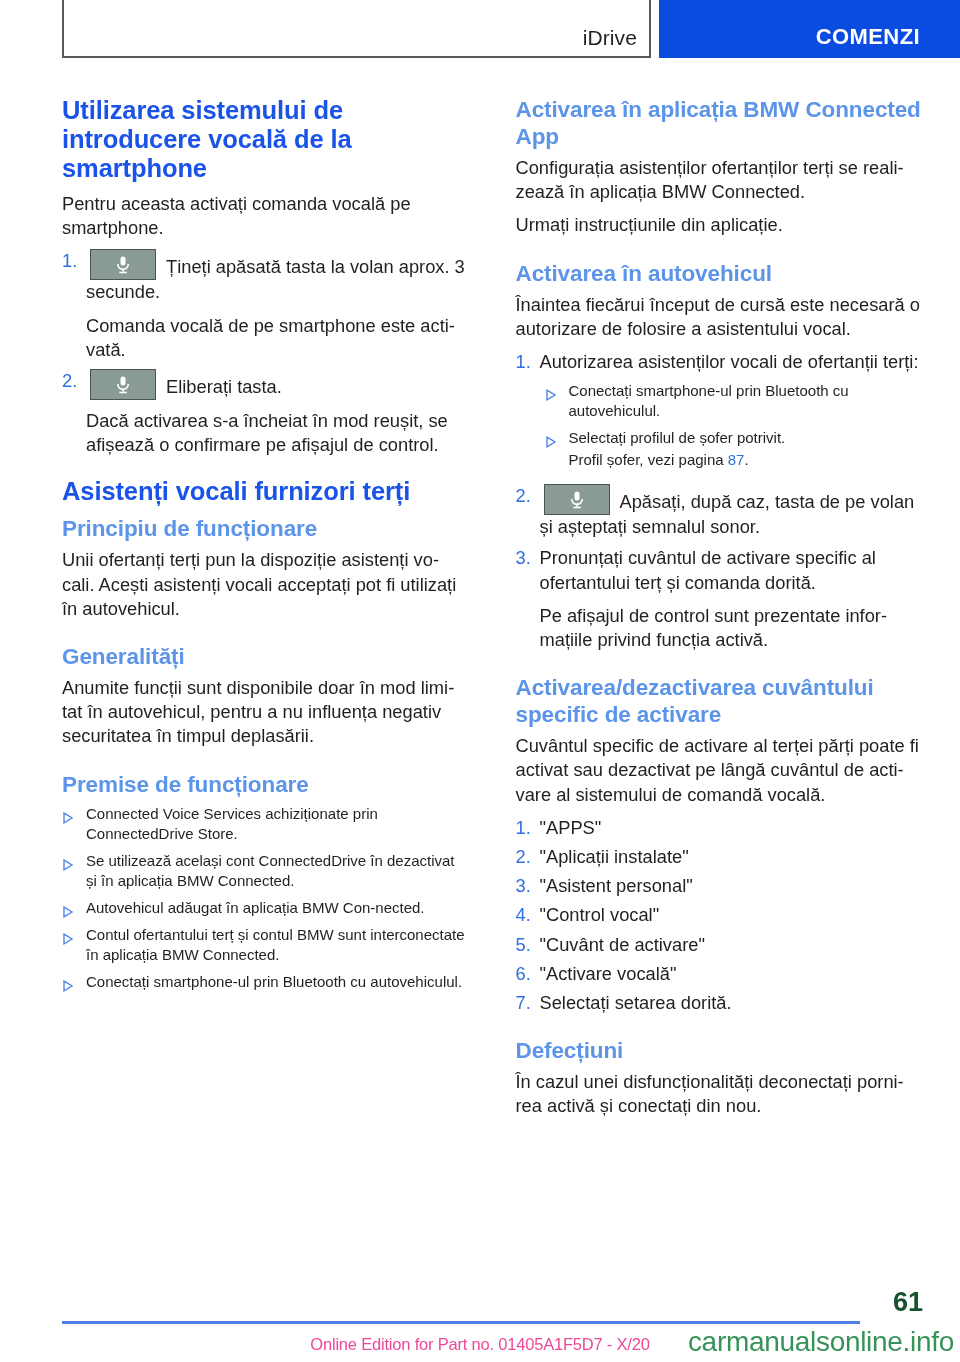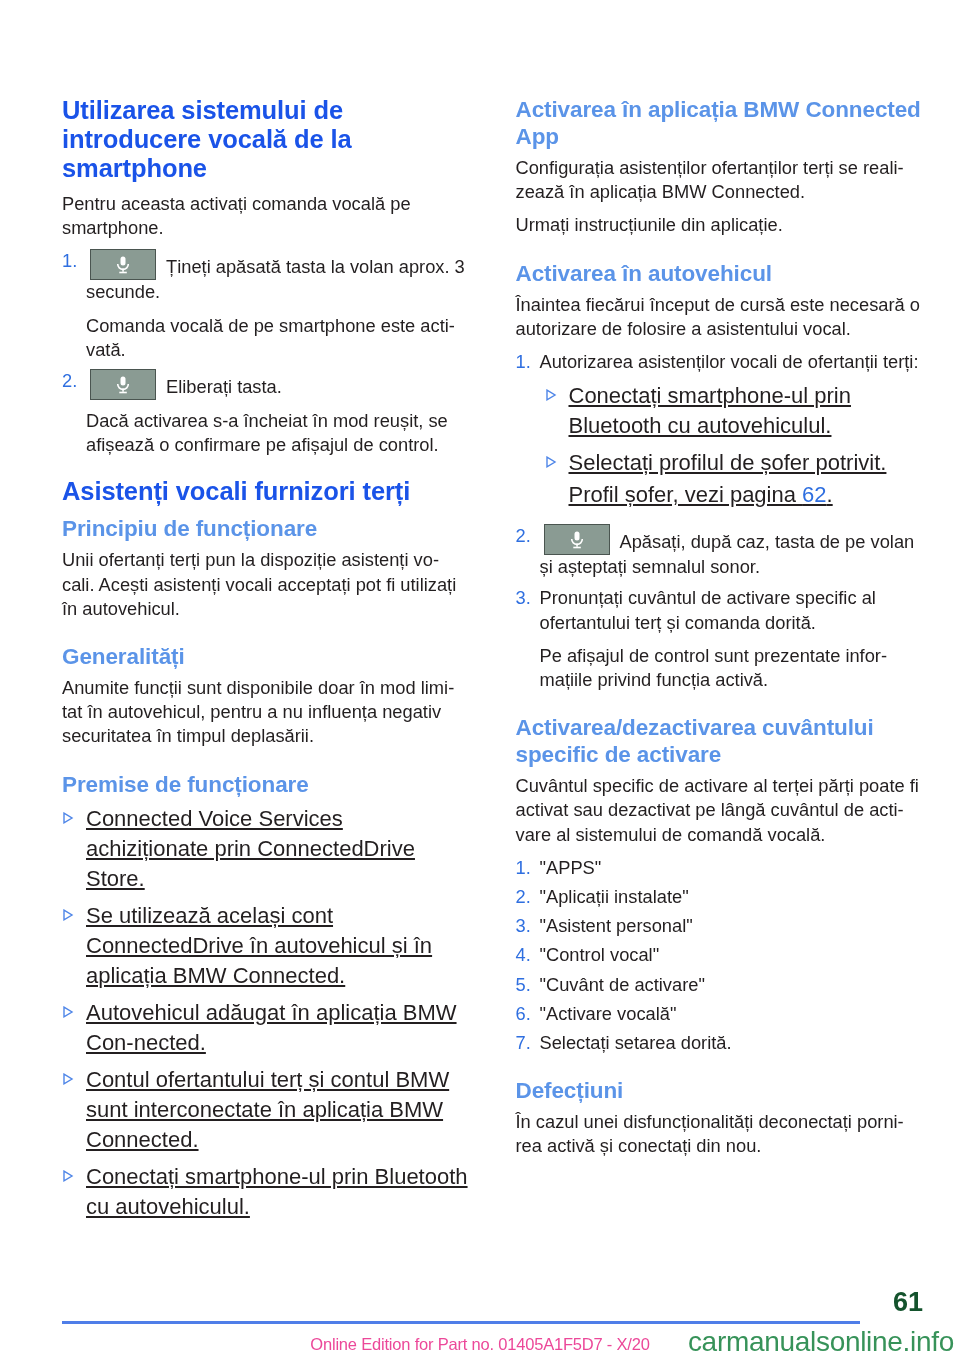--- a/index.html
+++ b/index.html
@@ -66,23 +66,22 @@
   .num {
     color: #2f6fe0; width: 24px; flex: 0 0 24px; text-align: left;
   }
   .stepbody { flex: 1 1 auto; }
   .stepbody p { margin: 0; }
   .stepbody p + p { margin-top: 9px; }
 
   
   ul.bul { list-style: none; margin-top: 2px; }
   ul.bul > li {
-    display: flex; font-size: 22px; line-height: 30px;
+    display: flex; font-size: 15px; line-height: 20px;
     margin-bottom: 7px;
-    text-decoration: underline;
   }
   ul.bul.indent { margin-left: 5px; }
   .tri {
     flex: 0 0 24px; width: 24px; position: relative; top: 8px;
   }
   .tri svg { display: block; }
   .bultext { flex: 1 1 auto; }
 
   
   .mic {
@@ -112,20 +111,28 @@
   .watermark {
     position: absolute; right: 6px; bottom: 4px;
     font-size: 28px; color: #15803d; letter-spacing: -.3px; opacity: .85;
   }
 </style>
 </head>
 <body>
 
 <div class="page">
 
+  <div class="header">
+    <div class="tab-white">
+      <span>iDrive</span>
+    </div>
+    <div class="tab-blue">
+      <span>COMENZI</span>
+    </div>
+  </div>
 
   <div class="cols">
 
     <div class="col">
 
       <h1 class="title">Utilizarea sistemului de introducere vocală de la smartphone</h1>
       <p class="body">Pentru aceasta activați comanda vocală pe smartphone.</p>
 
       <ol class="steps">
         <li>
@@ -171,21 +178,21 @@
               </svg>
             </span>
           <span class="bultext">Connected Voice Services achiziționate prin ConnectedDrive Store.</span>
         </li>
         <li>
           <span class="tri">
               <svg width="12" height="12" viewBox="0 0 12 12">
                 <path d="M2 1.2 L10 6 L2 10.8 Z" fill="none" stroke="#4f86e8" stroke-width="1.4"></path>
               </svg>
             </span>
-          <span class="bultext">Se utilizează același cont ConnectedDrive în autovehicul și în aplicația BMW Connected.</span>
+          <span class="bultext">Se utilizează același cont ConnectedDrive în dezactivat și în aplicația BMW Connected.</span>
         </li>
         <li>
           <span class="tri">
               <svg width="12" height="12" viewBox="0 0 12 12">
                 <path d="M2 1.2 L10 6 L2 10.8 Z" fill="none" stroke="#4f86e8" stroke-width="1.4"></path>
               </svg>
             </span>
           <span class="bultext">Autovehicul adăugat în aplicația BMW Con-nected.</span>
         </li>
         <li>
@@ -233,21 +240,21 @@
               <li style="margin-bottom:2px">
                 <span class="tri">
                     <svg width="12" height="12" viewBox="0 0 12 12">
                       <path d="M2 1.2 L10 6 L2 10.8 Z" fill="none" stroke="#4f86e8" stroke-width="1.4"></path>
                     </svg>
                   </span>
                 <span class="bultext">Selectați profilul de șofer potrivit.</span>
               </li>
               <li>
                 <span class="tri"></span>
-                <span class="bultext"><span>Profil șofer, vezi pagina </span><span class="pageref">62</span><span>.</span></span>
+                <span class="bultext"><span>Profil șofer, vezi pagina </span><span class="pageref">87</span><span>.</span></span>
               </li>
             </ul>
           </span>
         </li>
         <li>
           <span class="num">2.</span>
           <span class="stepbody">
             <p><span class="mic"><svg width="15" height="19" viewBox="0 0 15 19">
                     <rect x="5" y="1" width="5" height="9" rx="2.5" fill="#ffffff"></rect>
                     <path d="M2.2 8.6 a5.3 5.3 0 0 0 10.6 0" fill="none" stroke="#ffffff" stroke-width="1.6"></path>

